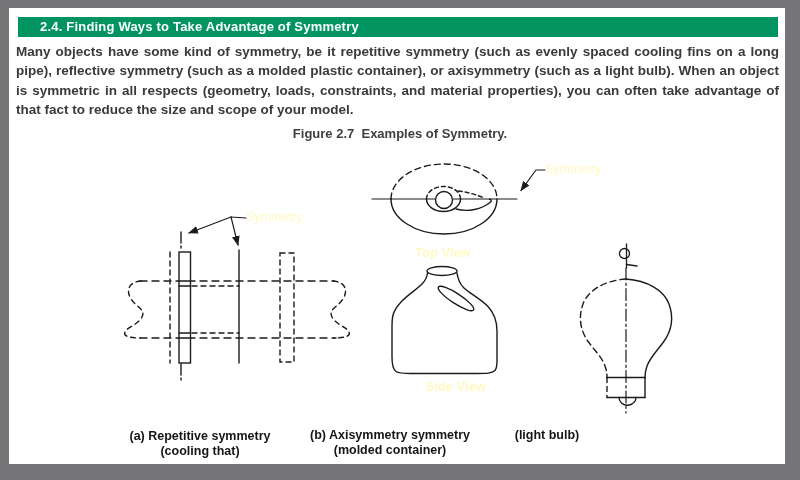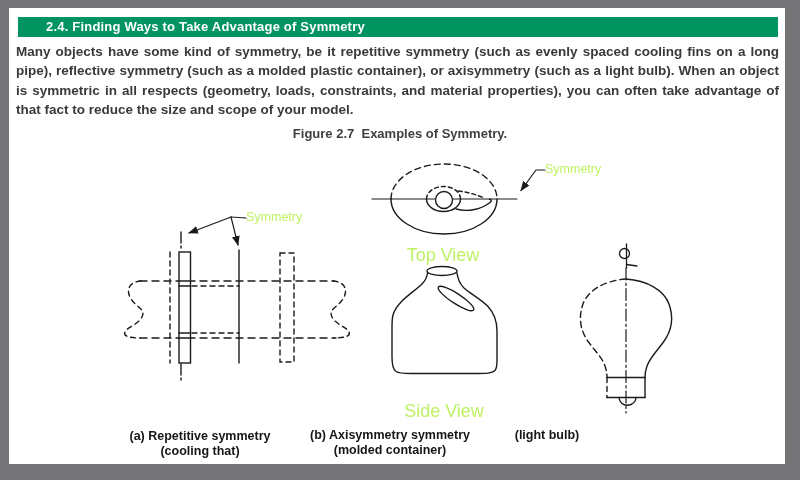--- a/index.html
+++ b/index.html
@@ -9,42 +9,42 @@
     font-family:"Liberation Sans", sans-serif;
   }
   #page{
     position:absolute;left:9px;top:8px;width:776px;height:456px;
     background:#ffffff;
   }
   #heading-bar{
     position:absolute;left:18px;top:17px;width:760px;height:20px;
     background:#019460;color:#ffffff;
     font-size:13px;font-weight:bold;line-height:20px;
-    padding-left:28px;box-sizing:border-box;
+    padding-left:22px;box-sizing:border-box;
     letter-spacing:0.2px;
   }
   #paragraph{
     position:absolute;left:16px;top:42px;width:763px;
     color:#3a3a3a;font-size:13.5px;line-height:19.3px;
     text-align:justify;
     font-weight:bold;
   }
   #figure-caption{
     position:absolute;left:0;top:126px;width:800px;
     text-align:center;color:#3f3f3f;
     font-size:13px;font-weight:bold;
   }
   svg#figure-art{
     position:absolute;left:0;top:0;width:800px;height:480px;
     pointer-events:none;
   }
   .fig-label{
-    position:absolute;color:#bef264;font-size:12.5px;white-space:nowrap;
+    position:absolute;color:#fef9c3;font-size:12.5px;white-space:nowrap;
   }
-  .fig-label.bold{font-weight:normal;font-size:18px;}
+  .fig-label.bold{font-weight:bold;font-size:13px;}
   .subcap{
     position:absolute;width:190px;text-align:center;color:#161616;
     font-size:12.5px;line-height:14.5px;font-weight:bold;
   }
 </style>
 </head>
 <body>
 
 <div id="page"></div>
 
@@ -128,21 +128,21 @@
     <path d="M607,397.5 H645"></path>
     <path d="M607,377.5 V397.5" stroke-dasharray="5 4"></path>
 
     <path d="M619,397.5 C620,404.5 626,406.5 631,404.5 C635,402.5 636.5,399.5 635.5,397.5"></path>
   </g>
 </svg>
 
 <div class="fig-label" style="left:246px;top:210px;">Symmetry</div>
 <div class="fig-label" style="left:545px;top:162px;">Symmetry</div>
 <div class="fig-label bold" style="left:403px;top:245px;width:80px;text-align:center;">Top View</div>
-<div class="fig-label bold" style="left:402px;top:401px;width:84px;text-align:center;">Side View</div>
+<div class="fig-label bold" style="left:402px;top:379px;width:84px;text-align:right;">Side View</div>
 
 <div class="subcap" style="left:105px;top:429px;">
   <div>(a) Repetitive symmetry</div>
   <div>(cooling that)</div>
 </div>
 <div class="subcap" style="left:295px;top:428px;">
   <div>(b) Axisymmetry symmetry</div>
   <div>(molded container)</div>
 </div>
 <div class="subcap" style="left:452px;top:428px;">

